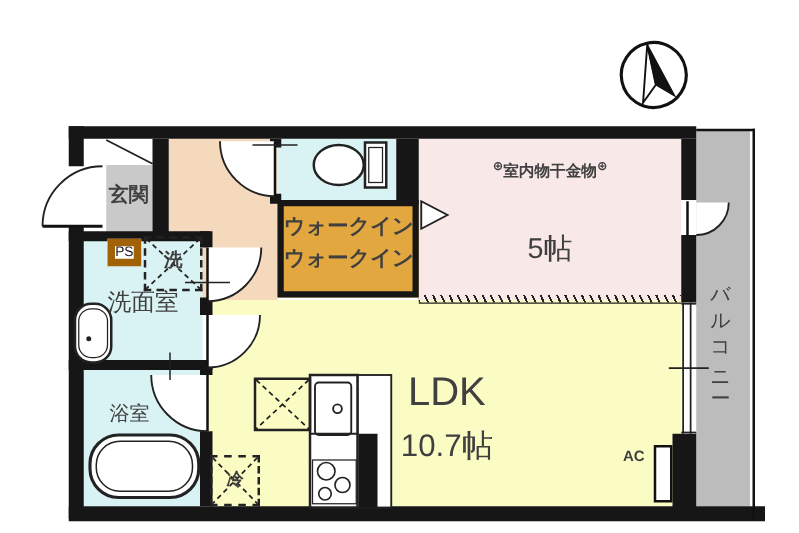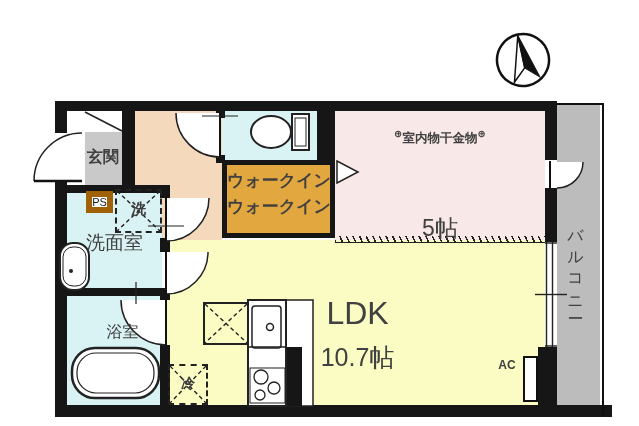--- a/index.html
+++ b/index.html
@@ -169,28 +169,28 @@
   <div class="solidbox" style="left:203px;top:302px;width:46px;height:43px;background:transparent;"></div>
   <div class="dashedbox" style="left:115px;top:189px;width:47px;height:44px;"></div>
   <div class="dashedbox" style="left:168px;top:364px;width:40px;height:41px;"></div>
   <div class="psbox" style="left:86px;top:191px;width:27px;height:22px;">
     <span>PS</span>
   </div>
 
   <div class="lbl" style="left:83px;top:148px;width:40px;font-size:16px;font-weight:bold;">玄関</div>
   <div class="lbl" style="left:115px;top:200px;width:47px;font-size:15px;font-weight:bold;">洗</div>
   <div class="lbl" style="left:67px;top:232px;width:95px;font-size:19px;">洗面室</div>
-  <div class="lbl" style="left:75px;top:323px;width:95px;font-size:16px;">浴室</div>
+  <div class="lbl" style="left:56px;top:323px;width:95px;font-size:16px;">浴室</div>
   <div class="lbl" style="left:224px;top:168px;width:110px;font-size:17px;font-weight:bold;line-height:1.55;">
     <span>ウォークイン</span><br>
     <span>ウォークイン</span>
   </div>
   <div class="lbl" style="left:350px;top:128px;width:180px;font-size:12.5px;font-weight:bold;">
     <span class="sup">⊕</span><span>室内物干金物</span><span class="sup">⊕</span>
   </div>
-  <div class="lbl" style="left:350px;top:185px;width:180px;font-size:23px;margin-top:30px;">5帖</div>
+  <div class="lbl" style="left:350px;top:185px;width:180px;font-size:23px;">5帖</div>
   <div class="lbl" style="left:300px;top:295px;width:115px;font-size:32px;">LDK</div>
   <div class="lbl" style="left:290px;top:327px;width:135px;font-size:25px;margin-top:16px;">10.7帖</div>
   <div class="lbl vert" style="left:566px;top:193px;height:145px;font-size:16px;">バルコニー</div>
   <div class="lbl" style="left:492px;top:359px;width:30px;font-size:12px;font-weight:bold;">AC</div>
   <div class="lbl" style="left:168px;top:375px;width:40px;font-size:14px;font-weight:bold;">冷</div>
 
 </div>
 
 </body></html>

